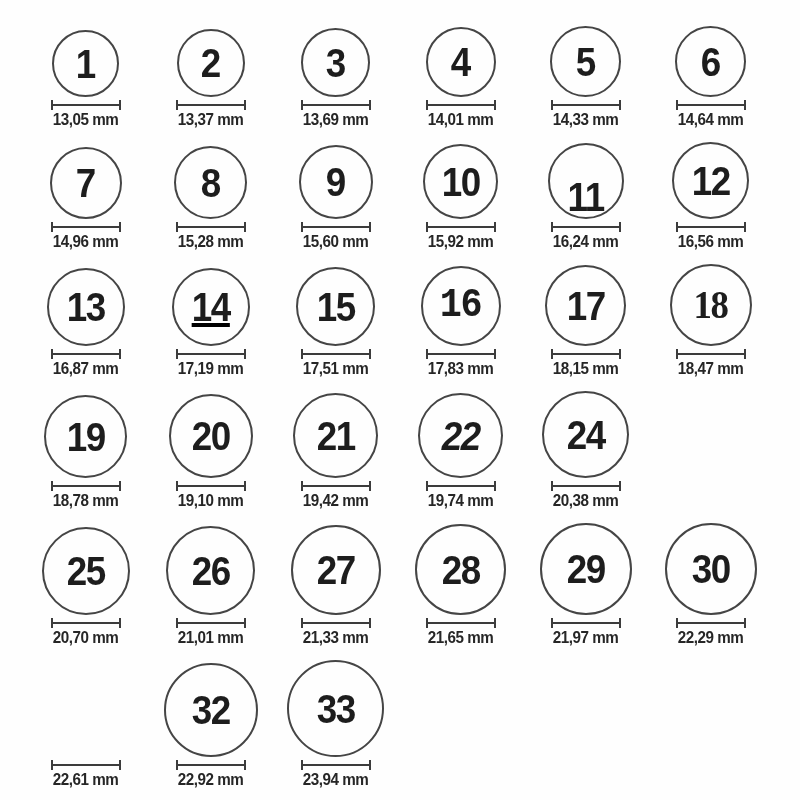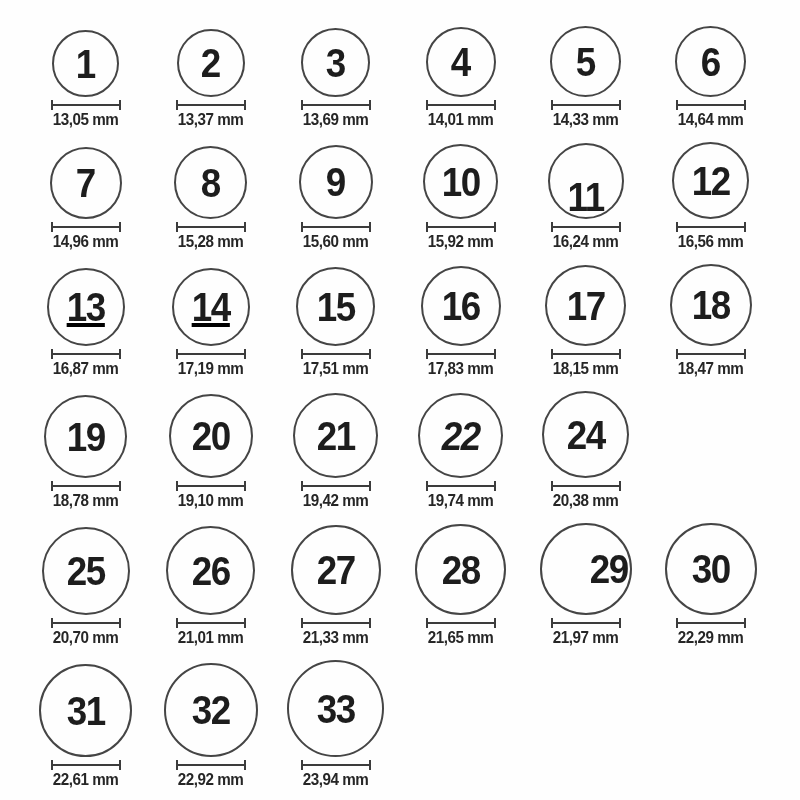--- a/index.html
+++ b/index.html
@@ -163,56 +163,56 @@
       <div class="cell">
     <div class="circle" style="width: 77px; height: 77px;">
       <span class="num">12</span>
     </div>
     <div class="measure"></div>
     <div class="dia-label">16,56 mm</div>
   </div>
     </div>
     <div class="row">
       <div class="cell">
-    <div class="circle" style="width: 78px; height: 78px; text-decoration: underline;">
+    <div class="circle" style="width: 78px; height: 78px;">
       <span class="num">13</span>
     </div>
     <div class="measure"></div>
     <div class="dia-label">16,87 mm</div>
   </div>
       <div class="cell">
     <div class="circle" style="width: 78px; height: 78px; text-decoration: underline;">
       <span class="num">14</span>
     </div>
     <div class="measure"></div>
     <div class="dia-label">17,19 mm</div>
   </div>
       <div class="cell">
     <div class="circle" style="width: 79px; height: 79px;">
       <span class="num">15</span>
     </div>
     <div class="measure"></div>
     <div class="dia-label">17,51 mm</div>
   </div>
       <div class="cell">
-    <div class="circle" style="width: 80px; height: 80px;">
+    <div class="circle" style="width: 80px; height: 80px; font-family: Liberation Mono, monospace;">
       <span class="num">16</span>
     </div>
     <div class="measure"></div>
     <div class="dia-label">17,83 mm</div>
   </div>
       <div class="cell">
     <div class="circle" style="width: 81px; height: 81px;">
       <span class="num">17</span>
     </div>
     <div class="measure"></div>
     <div class="dia-label">18,15 mm</div>
   </div>
       <div class="cell">
-    <div class="circle" style="width: 82px; height: 82px;">
+    <div class="circle" style="width: 82px; height: 82px; font-family: Liberation Serif, serif;">
       <span class="num">18</span>
     </div>
     <div class="measure"></div>
     <div class="dia-label">18,47 mm</div>
   </div>
     </div>
     <div class="row">
       <div class="cell">
     <div class="circle" style="width: 83px; height: 83px;">
       <span class="num">19</span>
@@ -272,39 +272,36 @@
     <div class="dia-label">21,33 mm</div>
   </div>
       <div class="cell">
     <div class="circle" style="width: 91px; height: 91px;">
       <span class="num">28</span>
     </div>
     <div class="measure"></div>
     <div class="dia-label">21,65 mm</div>
   </div>
       <div class="cell">
-    <div class="circle" style="width: 92px; height: 92px; justify-content: flex-end;">
+    <div class="circle" style="width: 92px; height: 92px;">
       <span class="num">29</span>
     </div>
     <div class="measure"></div>
     <div class="dia-label">21,97 mm</div>
   </div>
       <div class="cell">
     <div class="circle" style="width: 92px; height: 92px;">
       <span class="num">30</span>
     </div>
     <div class="measure"></div>
     <div class="dia-label">22,29 mm</div>
   </div>
     </div>
     <div class="row">
       <div class="cell">
-    <div class="circle" style="width: 93px; height: 93px;">
-      <span class="num">31</span>
-    </div>
     <div class="measure"></div>
     <div class="dia-label">22,61 mm</div>
   </div>
       <div class="cell">
     <div class="circle" style="width: 94px; height: 94px;">
       <span class="num">32</span>
     </div>
     <div class="measure"></div>
     <div class="dia-label">22,92 mm</div>
   </div>

